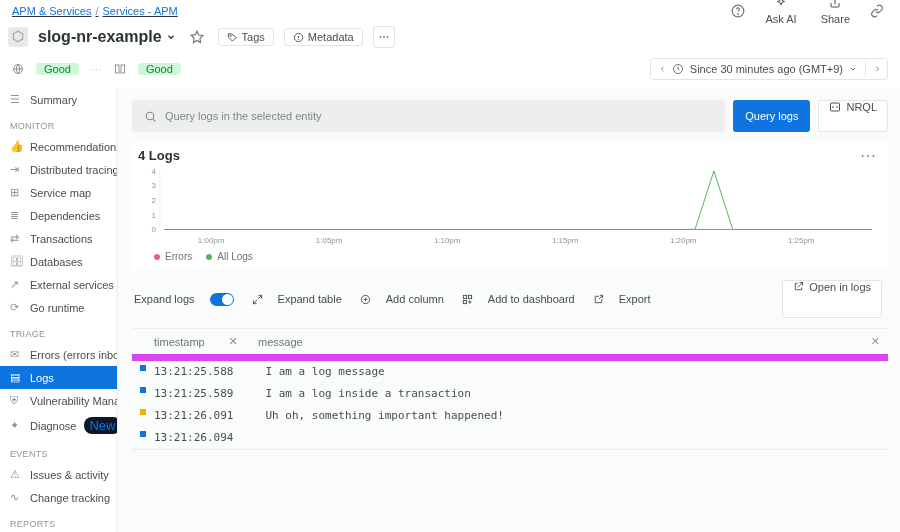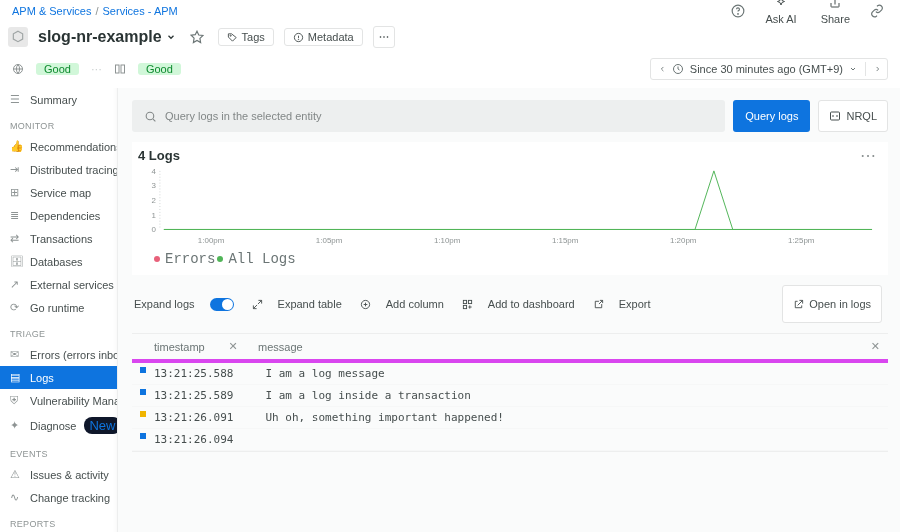--- a/index.html
+++ b/index.html
@@ -1,20 +1,20 @@
 <!DOCTYPE html>
 <html><head>
 <meta charset="utf-8">
 <style>
 * { box-sizing: border-box; margin: 0; padding: 0; }
 body { font-family: -apple-system, BlinkMacSystemFont, "Segoe UI", sans-serif; font-size: 12px; color: #2a3434; background: #fff; }
 a { text-decoration: none; color: #0e74df; }
 
 .top-header { height: 22px; display: flex; align-items: center; padding: 0 12px; border-bottom: none; font-size: 11px; }
-.breadcrumb { display: flex; gap: 4px; align-items: center; }
+.breadcrumb { display: flex; gap: 4px; align-items: center; text-decoration: underline; }
 .breadcrumb .sep { color: #8e9494; }
 .top-right { margin-left: auto; display: flex; gap: 8px; align-items: center; }
 .icon-btn { display: inline-flex; align-items: center; justify-content: center; width: 22px; height: 22px; cursor: pointer; color: #6b7575; }
 .chip-btn { display: inline-flex; align-items: center; gap: 4px; padding: 3px 8px; border-radius: 3px; cursor: pointer; color: #464e4e; font-size: 11px; flex-direction: column; }
 
 .title-row { display: flex; align-items: center; padding: 4px 12px 6px 8px; gap: 10px; }
 .hex-icon { width: 20px; height: 20px; background: #e8e8e8; border-radius: 3px; display: flex; align-items: center; justify-content: center; color: #9fa5a5; }
 .app-title { font-size: 16px; font-weight: 600; display: flex; align-items: center; gap: 4px; }
 .tag-chip { display: inline-flex; align-items: center; gap: 4px; border: 1px solid #e3e4e4; border-radius: 3px; padding: 2px 8px; font-size: 11px; color: #464e4e; cursor: pointer; }
 .more-btn { width: 22px; height: 22px; display: flex; align-items: center; justify-content: center; border: 1px solid #e3e4e4; border-radius: 3px; cursor: pointer; }
@@ -30,40 +30,40 @@
 .side-item { display: flex; align-items: center; gap: 8px; padding: 5px 10px; font-size: 11px; color: #464e4e; cursor: pointer; white-space: nowrap; overflow: hidden; text-overflow: ellipsis; }
 .side-item.active { background: #0e74df; color: #fff; }
 .side-item .sic { width: 12px; flex: 0 0 12px; color: #8e9494; }
 .side-item.active .sic { color: #fff; }
 .side-badge { margin-left: auto; background: #0f172a; color: #0e74df; font-size: 13px; padding: 1px 5px; border-radius: 8px; }
 
 .main { flex: 1; background: #fafbfb; padding: 12px 12px 12px 14px; overflow-y: auto; }
 .search-row { display: flex; gap: 8px; margin-bottom: 10px; }
 .search-box { flex: 1; display: flex; align-items: center; gap: 8px; background: #edefef; border-radius: 3px; padding: 0 12px; height: 32px; color: #828787; font-size: 11px; }
 .btn-primary { background: #0e74df; color: #fff; border-radius: 3px; padding: 0 12px; height: 32px; display: flex; align-items: center; font-size: 11px; font-weight: 500; cursor: pointer; }
-.btn-secondary { background: #fff; border: 1px solid #e3e4e4; border-radius: 3px; padding: 0 10px; height: 32px; display: flex; align-items: center; gap: 5px; font-size: 11px; cursor: pointer; color: #464e4e; }
+.btn-secondary { background: #fff; border: 1px solid #e3e4e4; border-radius: 3px; padding: 0 10px; height: 32px; display: flex; align-items: flex-start; gap: 5px; font-size: 11px; cursor: pointer; color: #464e4e; }
 
 .panel { background: #fff; }
 .panel-head { display: flex; align-items: center; padding: 4px 6px 2px; }
 .panel-head h3 { font-size: 13px; font-weight: 600; }
 .panel-head .more { margin-left: auto; color: #8e9494; font-size: 16px; cursor: pointer; padding: 0 6px; }
 
 .chart-area { height: 84px; padding: 0 10px 2px 10px; }
 .chart-svg { width: 100%; height: 100%; }
-.legend-row { display: flex; gap: 2px; padding: 0 12px 8px 22px; font-size: 14px; color: #6b7575; font-family: Liberation Mono, monospace; }
+.legend-row { display: flex; gap: 14px; padding: 0 12px 8px 22px; font-size: 10px; color: #6b7575; }
 .legend-item { display: flex; align-items: center; gap: 5px; }
 .legend-dot { width: 6px; height: 6px; border-radius: 50%; }
 
 .toolbar-row { display: flex; align-items: center; gap: 18px; padding: 10px 6px 10px 2px; font-size: 11px; color: #464e4e; }
 .toggle { width: 24px; height: 13px; background: #0e74df; border-radius: 7px; position: relative; cursor: pointer; }
 .toggle::after { content: ""; position: absolute; right: 1px; top: 1px; width: 11px; height: 11px; background: #fff; border-radius: 50%; }
 .tool-item { display: flex; align-items: center; gap: 15px; cursor: pointer; }
 .spacer { flex: 1; }
 
-.table-head { display: flex; align-items: center; border-top: 1px solid #edeeee; border-bottom: 4px solid #d946ef; padding: 6px 8px; font-size: 11px; color: #6b7575; }
+.table-head { display: flex; align-items: center; border-top: 1px solid #edeeee; border-bottom: 7px solid #d946ef; padding: 6px 8px; font-size: 11px; color: #6b7575; }
 .col-ts { flex: 0 0 72px; }
 .col-close { width: 14px; color: #8e9494; cursor: pointer; text-align: center; }
 .col-msg { flex: 1; padding-left: 18px; }
 .col-x { margin-left: auto; color: #8e9494; cursor: pointer; }
 
 .log-row { display: flex; align-items: flex-start; padding: 4px 8px; font-size: 11px; font-family: "SFMono-Regular", Consolas, monospace; color: #464e4e; border-bottom: 1px solid #f6f7f7; }
 .sev-dot { width: 6px; height: 6px; margin-right: 8px; flex: 0 0 6px; }
 .sev-blue { background: #0e74df; }
 .sev-yellow { background: #f0b400; }
 .ts-cell { flex: 0 0 72px; }

